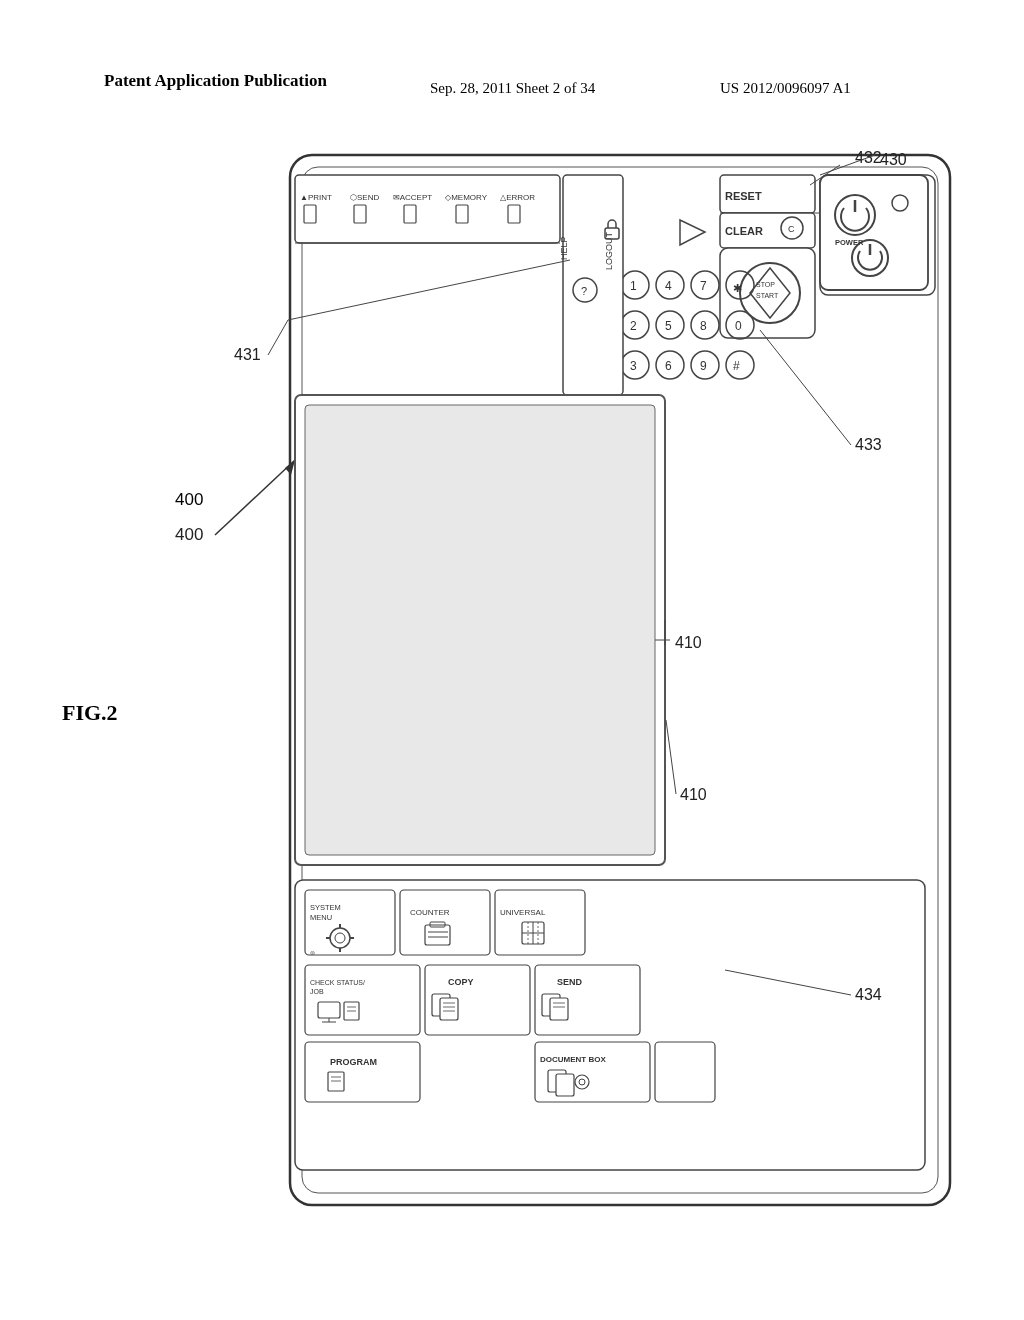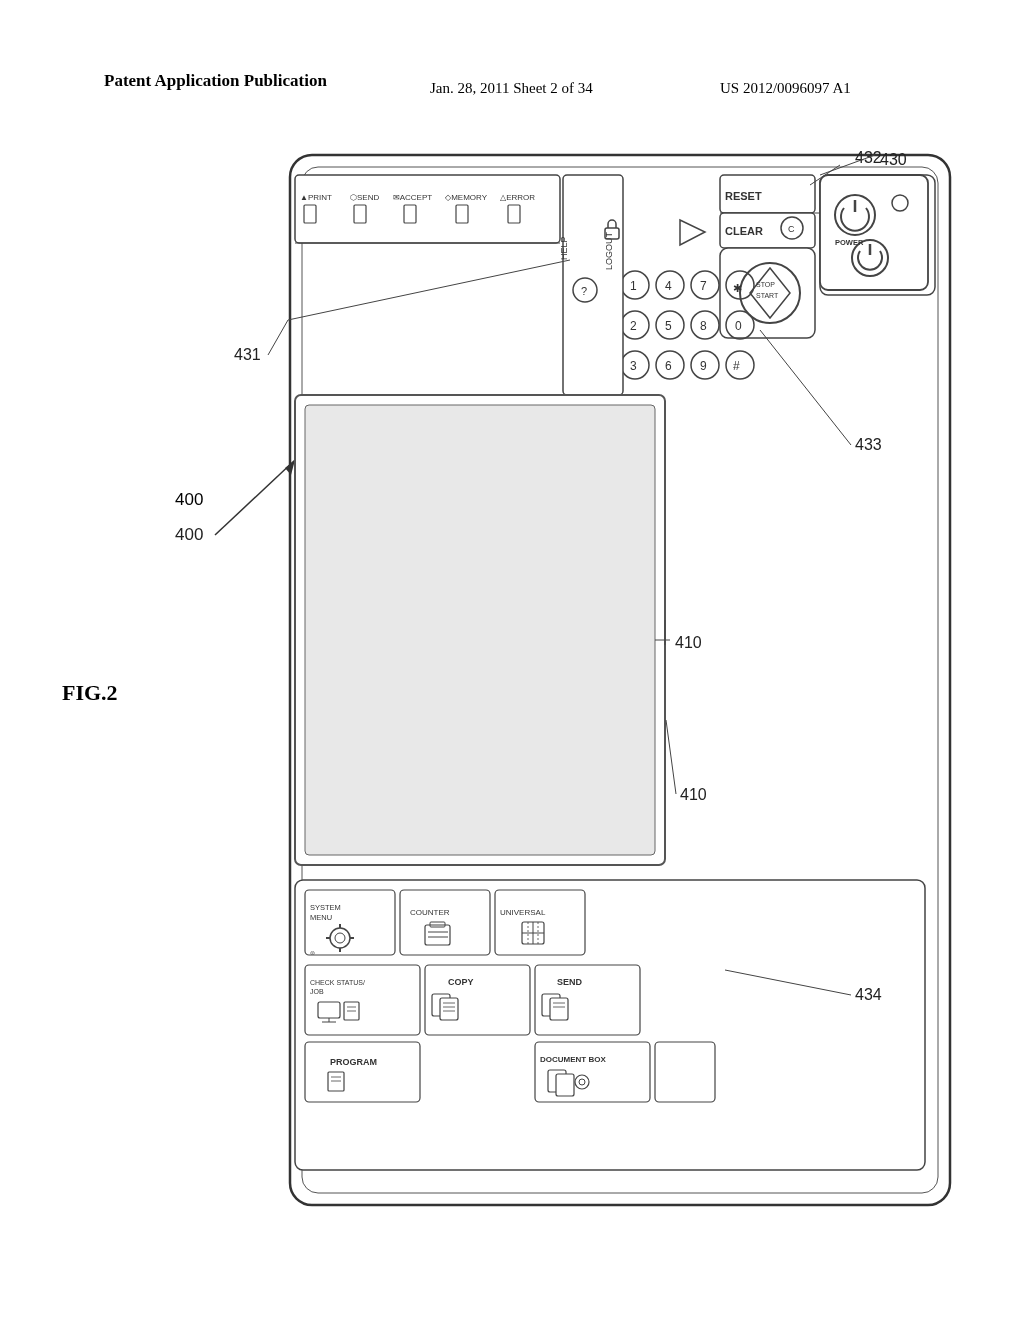--- a/index.html
+++ b/index.html
@@ -32,24 +32,24 @@
       width: 1024px;
       height: 1320px;
     }
   </style>
 </head>
 <body>
 
 <div class="scene">
 
   <div style="position:absolute; top:71px; left:104px; font-size:17px; font-weight:bold; font-family:'Times New Roman',serif;">Patent Application Publication</div>
-  <div style="position:absolute; top:80px; left:430px; font-size:15px; font-family:'Times New Roman',serif;">Jan. 28, 2011  Sheet 2 of 34</div>
+  <div style="position:absolute; top:80px; left:430px; font-size:15px; font-family:'Times New Roman',serif;">Sep. 28, 2011  Sheet 2 of 34</div>
   <div style="position:absolute; top:80px; left:720px; font-size:15px; font-family:'Times New Roman',serif;">US 2012/0096097 A1</div>
 
-  <div style="position:absolute; top:680px; left:62px; font-size:22px; font-weight:bold; font-family:'Times New Roman',serif;text-align:center;">FIG.2</div>
+  <div style="position:absolute; top:700px; left:62px; font-size:22px; font-weight:bold; font-family:'Times New Roman',serif;text-align:center;">FIG.2</div>
 
   <div style="position:absolute; top:490px; left:175px; font-size:17px; font-family:Arial,sans-serif;">400</div>
 
   <svg class="main-svg" viewBox="0 0 1024 1320" xmlns="http://www.w3.org/2000/svg">
 
     <rect x="290" y="155" width="660" height="1050" rx="22" ry="22" fill="white" stroke="#333" stroke-width="2.5"></rect>
 
     <rect x="302" y="167" width="636" height="1026" rx="16" ry="16" fill="none" stroke="#555" stroke-width="1" stroke-dasharray="none"></rect>
 
     <text x="175" y="540" font-size="17" font-family="Arial,sans-serif" fill="#222">400</text>

